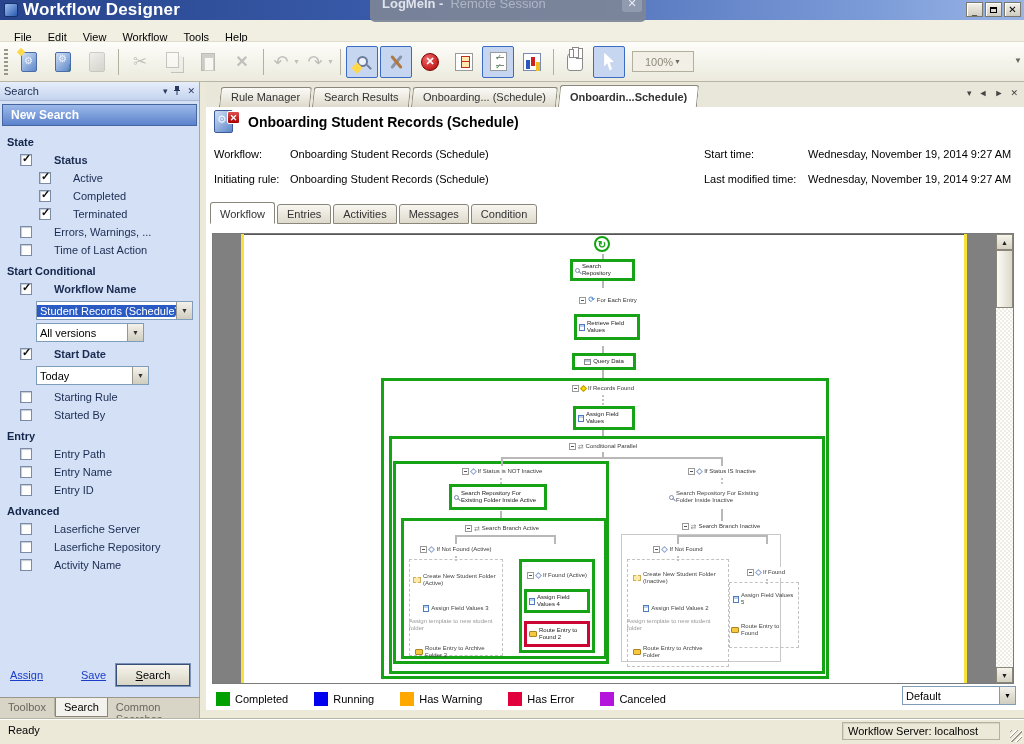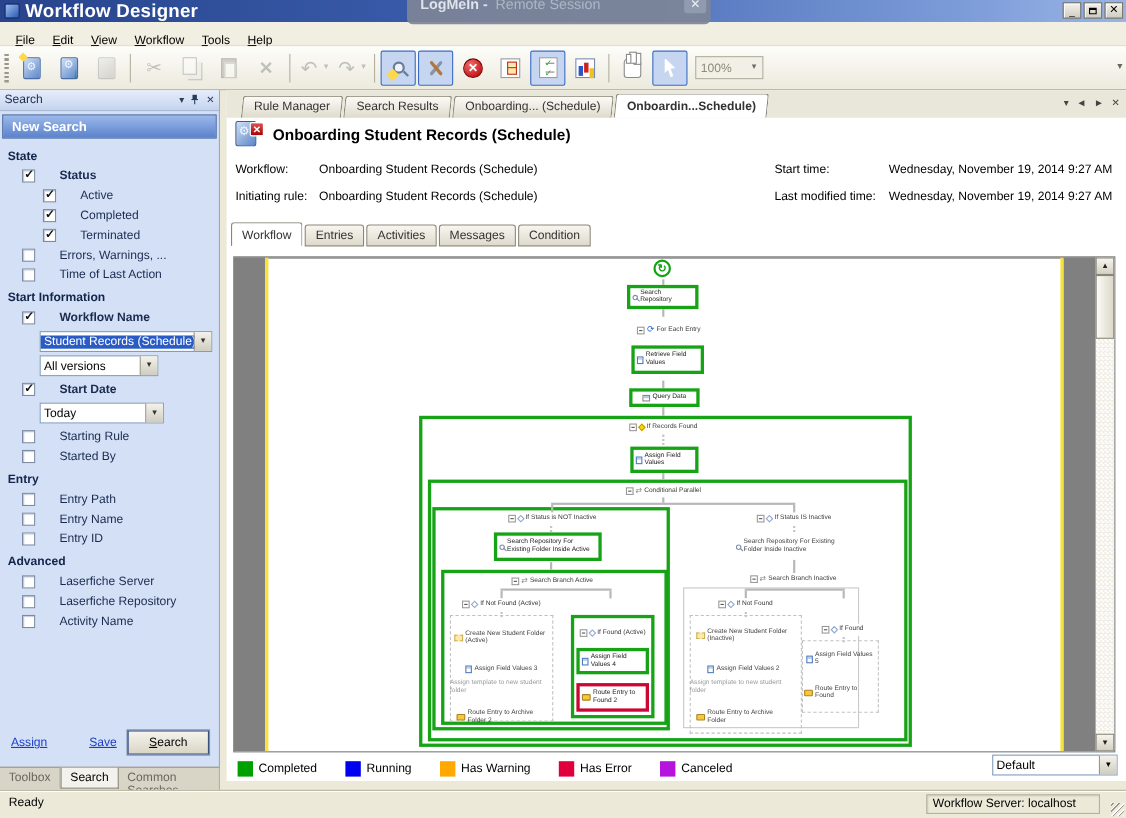--- a/index.html
+++ b/index.html
@@ -78,21 +78,21 @@
   .ic-tasks::after { content:""; position:absolute; right:2px; top:4px; width:8px; height:1px; background:#888; box-shadow:0 8px 0 #888; }
   .ic-stats { width:18px; height:18px; background:#fff; border:1px solid #7a8ab0; position:relative; }
   .ic-stats::before { content:""; position:absolute; left:2px; bottom:1px; width:4px; height:9px; background:#2a58c0; box-shadow:5px -3px 0 #d02020, 10px 2px 0 #f0c020; }
   .ic-pan { width:16px; height:18px; background:#fff; border:1px solid #8a8a8a; border-radius:4px 4px 3px 3px; position:relative; }
   .ic-pan::before { content:""; position:absolute; top:-5px; left:1px; width:3px; height:7px; background:#fff; border:1px solid #8a8a8a;
     box-shadow:4px -1px 0 #fff, 4px -1px 0 1px #8a8a8a, 8px 0 0 #fff, 8px 0 0 1px #8a8a8a; }
   .ic-pointer { width:14px; height:18px; background:#fff;
     clip-path:polygon(15% 0,15% 78%,38% 60%,55% 100%,72% 92%,55% 55%,85% 52%);
     filter:drop-shadow(0 0 1px #000); }
   #tbzoom { margin-left:6px; width:62px; height:21px; background:#f2f0e6; border:1px solid #b3af9f;
-    display:flex; align-items:center; justify-content:space-between; padding:0 4px; color:#8d897b; font-size:11px; }
+    display:flex; align-items:center; justify-content:center; padding:0 4px; color:#8d897b; font-size:11px; }
   #tb-overflow { position:absolute; right:2px; top:14px; font-size:8px; color:#6a675c; }
 
   
   #sidebar { position:absolute; left:0; top:82px; width:200px; height:636px; background:#d3e0f6; border-right:1px solid #9aa8c0; }
   #sb-header { height:19px; background:linear-gradient(#e7eefb,#c4d4ef); border-bottom:1px solid #aab8d2;
     display:flex; align-items:center; padding:0 4px; font-size:11px; color:#1c2c50; }
   #sb-header .sp { margin-left:auto; display:flex; gap:6px; align-items:center; color:#2a3a5c; font-size:9px; }
   #sb-header .sp span { cursor:default; }
   #new-search { margin:3px 2px 4px 2px; height:22px; background:linear-gradient(#9db9ea,#5a82cc);
     border:1px solid #44659e; color:#fff; font-weight:bold; font-size:12px; display:flex; align-items:center; padding-left:8px; }
@@ -335,21 +335,21 @@
           <span class="lbl">Terminated</span>
         </div>
         <div class="row ind0">
           <span class="cb"></span>
           <span class="lbl">Errors, Warnings, ...</span>
         </div>
         <div class="row ind0">
           <span class="cb"></span>
           <span class="lbl">Time of Last Action</span>
         </div>
-        <div class="sec-title">Start Information</div>
+        <div class="sec-title">Start Conditional</div>
         <div class="row ind0">
           <span class="cb checked"></span>
           <span class="lbl bold">Workflow Name</span>
         </div>
         <div class="sel w1">
           <span class="sel-text hl">Student Records (Schedule)</span>
           <span class="sel-btn">▼</span>
         </div>
         <div class="sel w2">
           <span class="sel-text">All versions</span>

